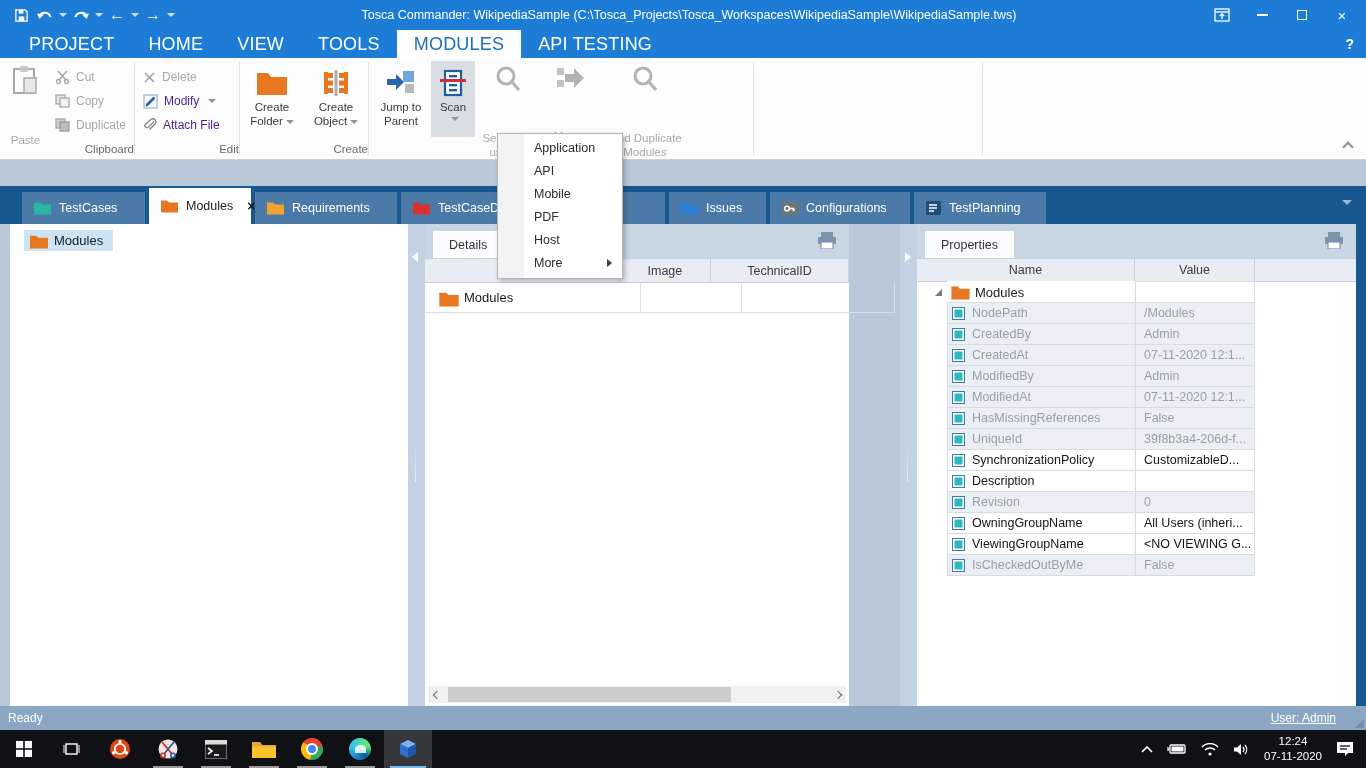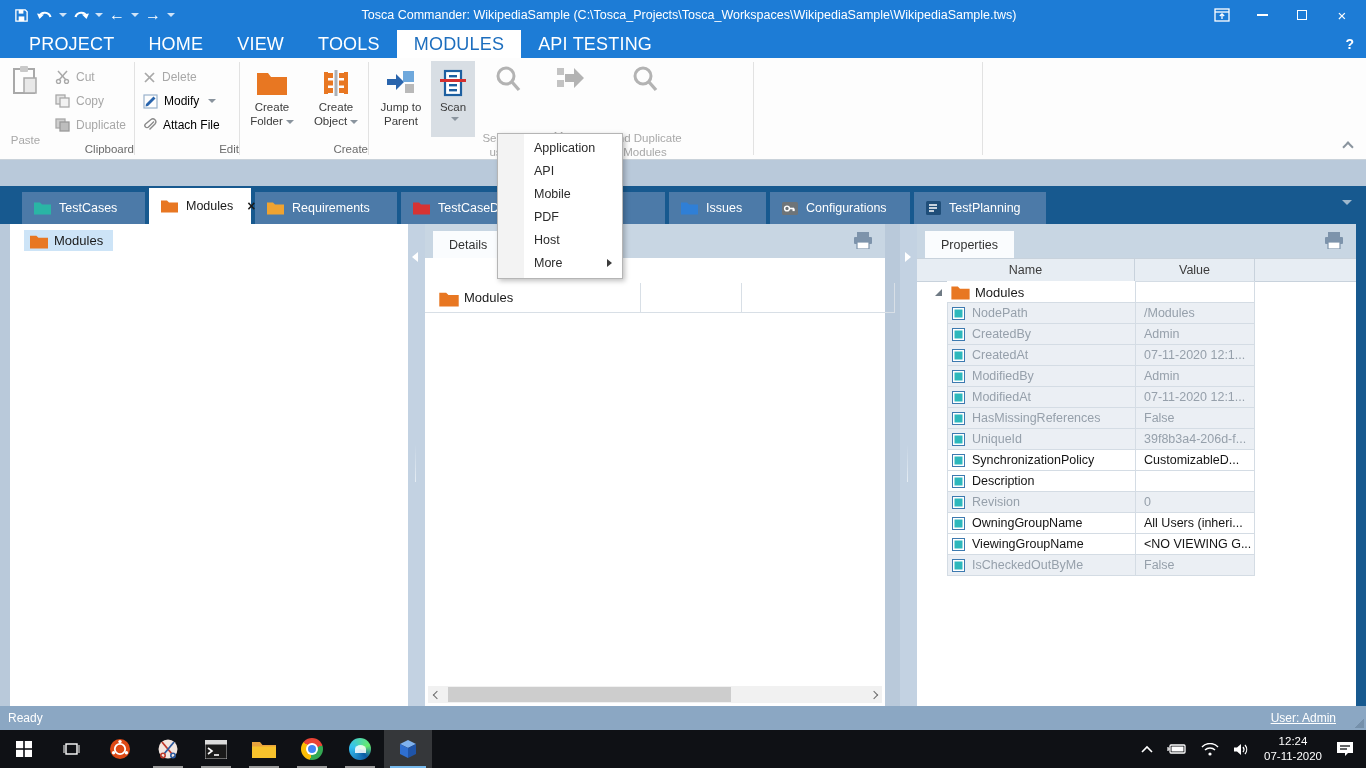--- a/index.html
+++ b/index.html
@@ -30,21 +30,21 @@
   .ribbon { position:absolute; left:0; top:58px; width:1366px; height:102px; background:#fdfdfd; border-bottom:1px solid #c9d2da; display:flex; }
   .rgroup { display:flex; flex-direction:column; height:100%; }
   .rbtns { flex:1; display:flex; align-items:flex-start; padding:3px 2px 0 2px; }
   .rlabel { height:18px; text-align:right; font-size:11.5px; color:#6b6b6b; line-height:16px; }
   .vsep { width:1px; background:#e2e2e2; margin:4px 0; }
   .rbtn-large { display:flex; flex-direction:column; align-items:center; padding-top:4px; height:76px; cursor:pointer; font-size:11.5px; line-height:1.2; text-align:center; color:#3b3b3b; }
   .rbtn-large .bicon { height:36px; display:flex; align-items:center; justify-content:center; }
   .rbtn-large.disabled { color:#a8a8a8; cursor:default;gap:39px; }
   .rbtn-large.open { background:#d8dee4; }
   .smallcol { display:flex; flex-direction:column; justify-content:flex-start; padding-top:4px; }
-  .rbtn-small { display:flex; align-items:center; gap:6px; height:24px; padding:0 6px; cursor:pointer; font-size:12px; color:#000000; }
+  .rbtn-small { display:flex; align-items:center; gap:6px; height:24px; padding:0 6px; cursor:pointer; font-size:12px; color:#4c1d95; }
   .rbtn-small.disabled { color:#a8a8a8; cursor:default; }
   .gcaret { width:0; height:0; border-left:4px solid transparent; border-right:4px solid transparent; border-top:4px solid #8a949e; display:inline-block; margin-left:3px; vertical-align:middle; }
   .ribbon-collapse { position:absolute; right:10px; bottom:8px; width:12px; height:8px; cursor:pointer; }
   .chev-up { width:8px; height:8px; border-left:2px solid #8a949e; border-top:2px solid #8a949e; transform:rotate(45deg); }
 
   
   .scanmenu { position:absolute; left:497px; top:133px; width:126px; height:146px; background:#fff; border:1px solid #b5b5b5; box-shadow:2px 2px 5px rgba(0,0,0,.25); z-index:50; padding:2px 0; }
   .scanmenu::before { content:""; position:absolute; left:0; top:0; bottom:0; width:26px; background:#f3f3f3; }
   .smitem { position:relative; height:23px; display:flex; align-items:center; padding-left:36px; padding-right:10px; font-size:12.5px; color:#2b2b2b; cursor:pointer; }
   .subarrow { position:absolute; right:10px; width:0; height:0; border-top:4px solid transparent; border-bottom:4px solid transparent; border-left:5px solid #3b3b3b; }
@@ -460,30 +460,35 @@
         </span>
       <span>Modules</span>
     </div>
   </div>
 
   <div class="splitter" style="left:408px;">
     <div class="sp-arrow-left"></div>
     <div class="grip"></div>
   </div>
 
-  <div class="panel" style="left:425px; width:460px;">
+  <div class="panel" style="left:425px; width:424px;">
     <div class="panelheader">
       <div class="ptab">Details</div>
       <div class="printer">
         <svg width="20" height="17" viewBox="0 0 20 17">
             <rect x="4" y="0" width="12" height="5" fill="#7d93ab"></rect>
             <rect x="1" y="5" width="18" height="7" rx="1" fill="#7d93ab"></rect>
             <rect x="4" y="10" width="12" height="7" fill="#fff" stroke="#7d93ab" stroke-width="1.2"></rect>
           </svg>
       </div>
+    </div>
+    <div class="colheader" style="top:34px; height:25px;">
+      <div class="colcell" style="width:216px;"></div>
+      <div class="colcell" style="width:101px;">Image</div>
+      <div class="colcell" style="width:153px;">TechnicalID</div>
     </div>
     <div class="detailrow">
       <div class="dcell1">
         <span class="folder16">
             <svg viewBox="0 0 17 14" width="20" height="16">
               <path d="M0 1.5 h6 l2 2 h9 V13.5 H0 Z" fill="#e87722"></path>
             </svg>
           </span>
         <span>Modules</span>
       </div>

